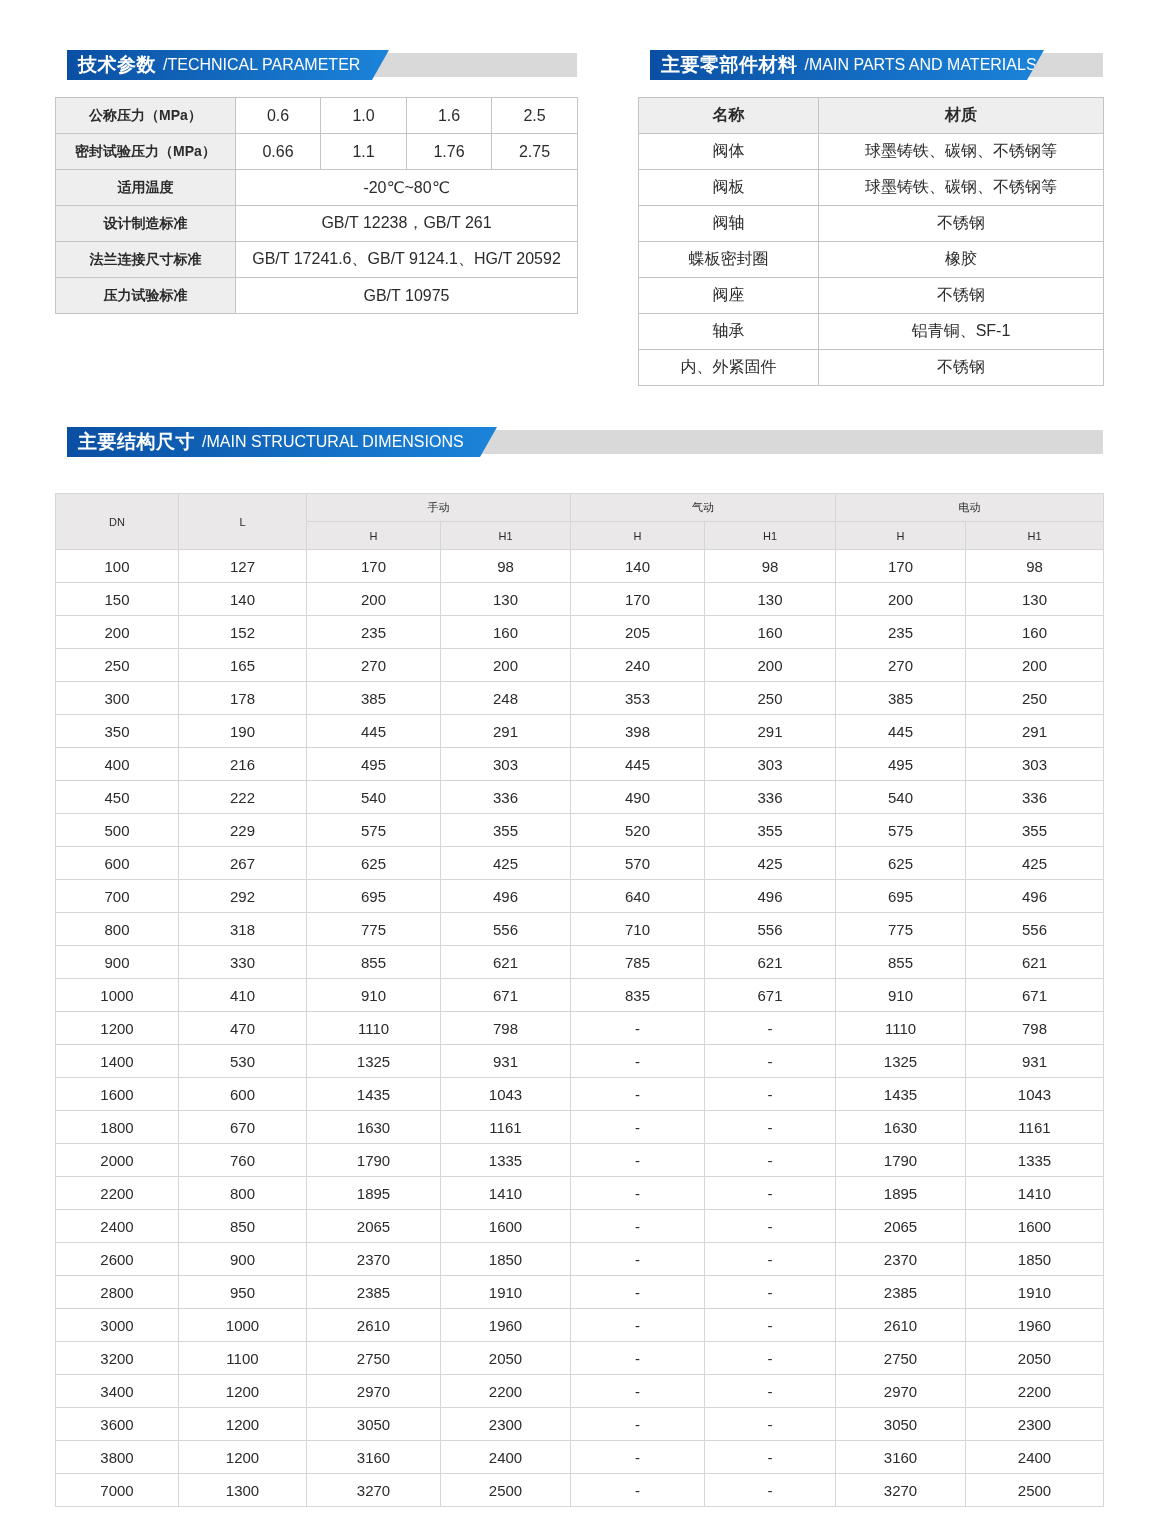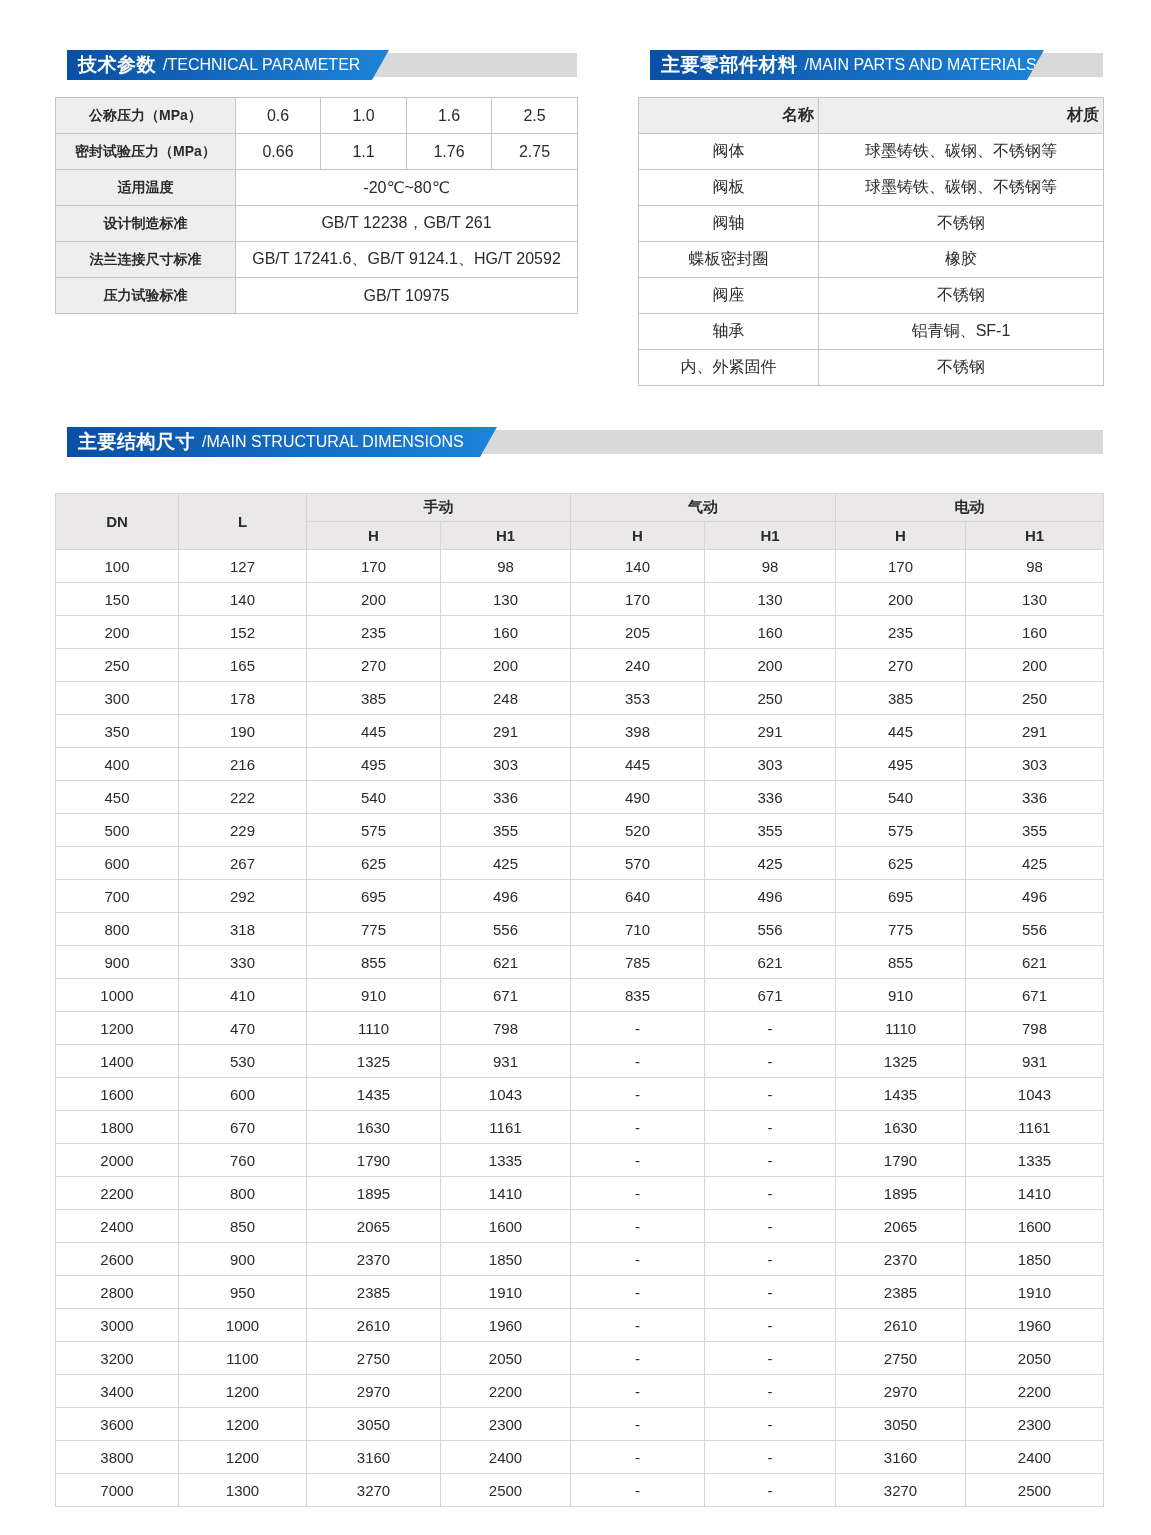--- a/index.html
+++ b/index.html
@@ -46,28 +46,28 @@
 
   
   table{border-collapse:collapse;table-layout:fixed;width:100%;}
   td,th{
     border:1px solid var(--border);
     height:36px;text-align:center;vertical-align:middle;
     font-size:16px;font-weight:normal;padding:0 4px;
     overflow:hidden;white-space:nowrap;
   }
   .tech-table .lbl{background:var(--label-bg);font-weight:bold;font-size:14px;}
-  .mat-table th{background:var(--label-bg);font-weight:bold;text-align:right;}
+  .mat-table th{background:var(--label-bg);font-weight:bold;}
 
   
   .dims-head{margin-bottom:36px;}
   .dims-table{width:1048px;}
   .dims-table th{
-    background:var(--head-bg);font-weight:bold;height:28px;
-    border:1px solid var(--border-lt);font-size:15px;
+    background:var(--head-bg);font-weight:normal;height:28px;
+    border:1px solid var(--border-lt);font-size:11px;
   }
   .dims-table td{
     height:33px;border:1px solid var(--border-lt);font-size:15px;
   }
 </style>
 </head>
 <body>
 
 <div class="page">
 

